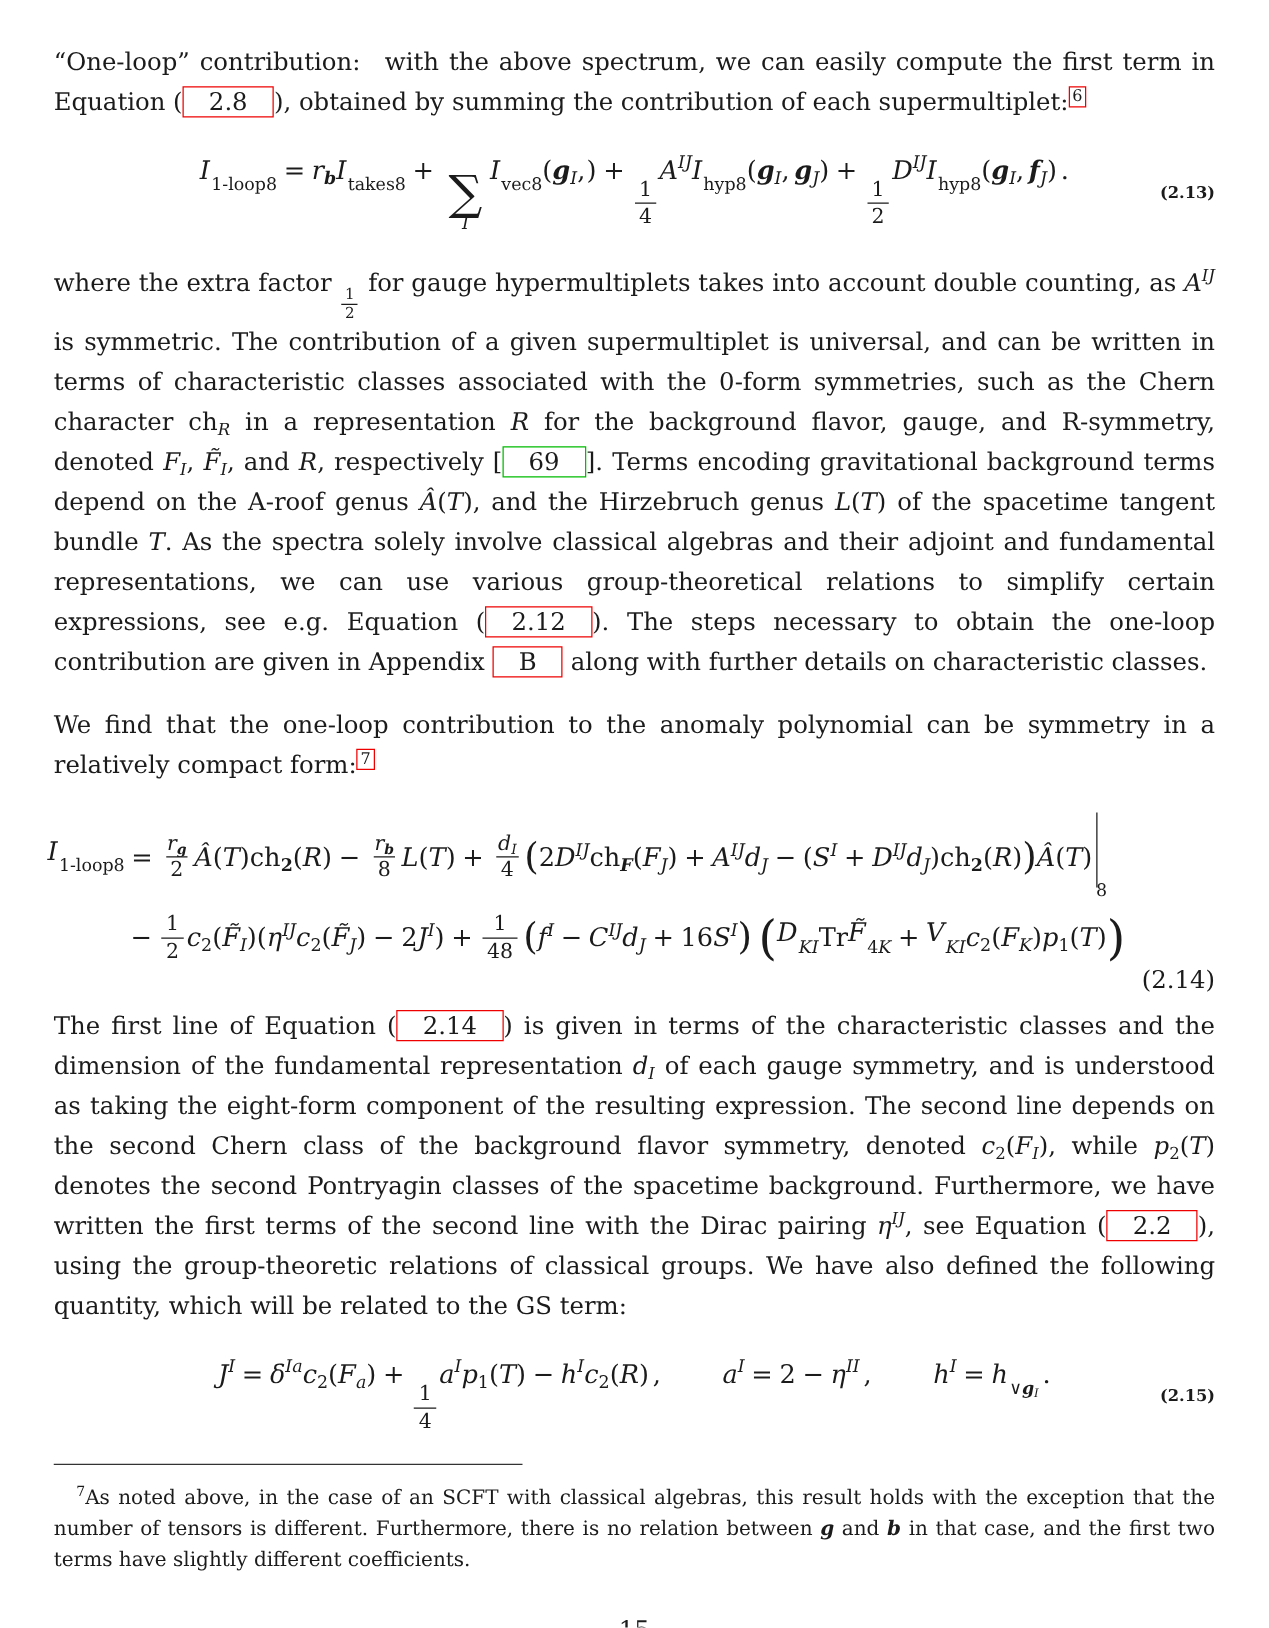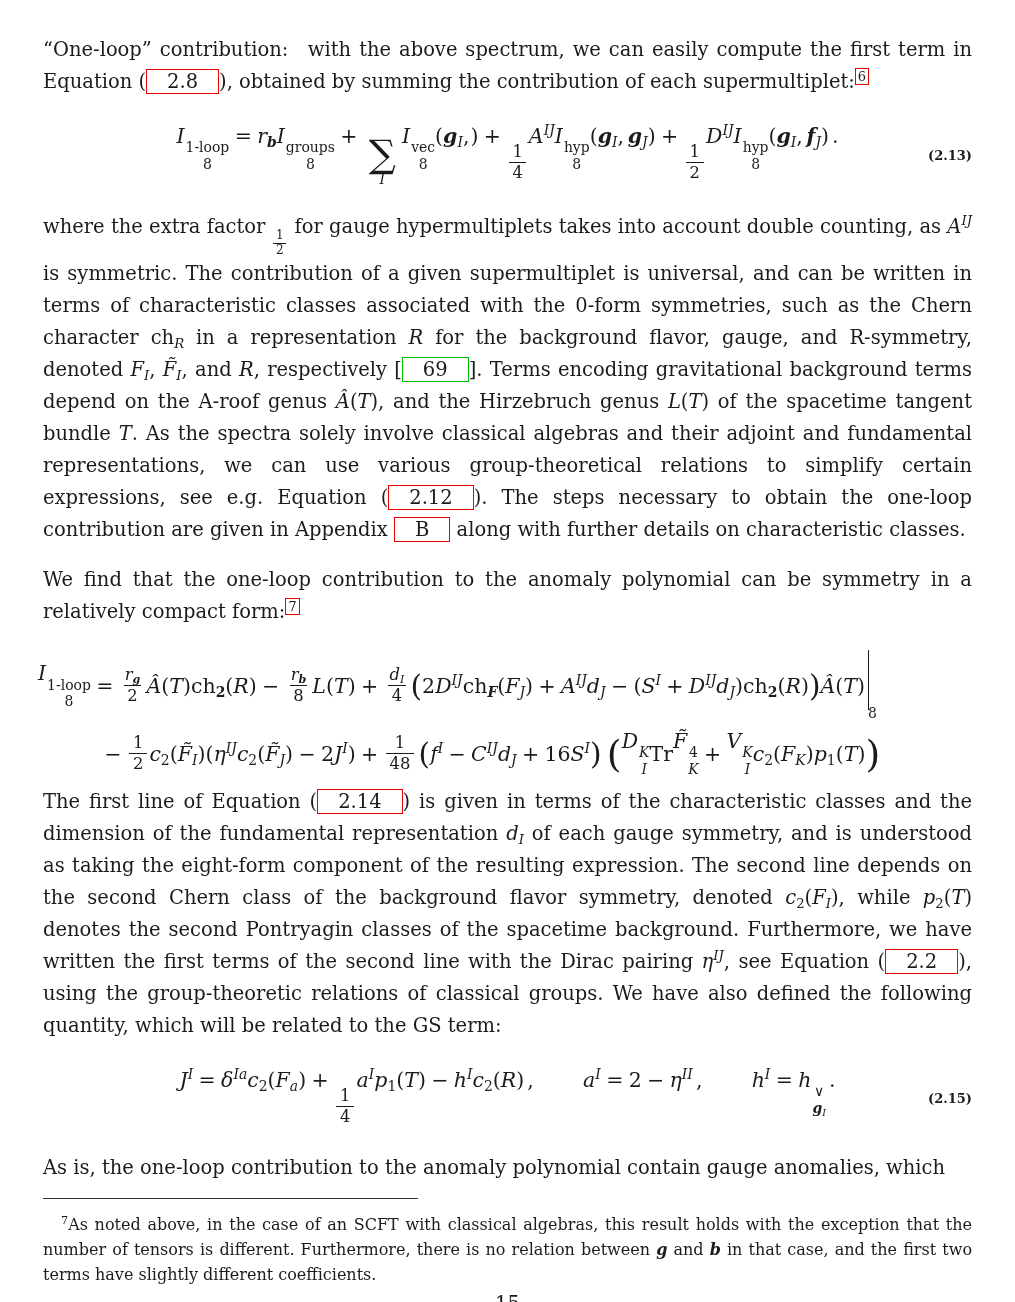--- a/index.html
+++ b/index.html
@@ -15,21 +15,21 @@
   .bf{font-weight:normal;font-style:normal;}
   .bfv{font-weight:bold;font-style:normal;}
   .biv{font-weight:bold;font-style:italic;}
   .frak{font-weight:bold;font-style:italic;}
   .op{margin:0 0.26em;font-style:normal;}
   .spc{display:inline-block;}
   .mtok{display:inline;white-space:nowrap;}
 
   .ssup{font-size:0.68em;vertical-align:0.6em;line-height:0;}
   .ssub{font-size:0.68em;vertical-align:-0.3em;line-height:0;}
-  .susp{display:inline-flex;flex-direction:column;align-items:center;
+  .susp{display:inline-flex;align-items:flex-end;
         font-size:0.68em;line-height:1.2;vertical-align:-0.65em;margin-left:1px;}
   .srow{display:block;}
 
   .frac{display:inline-flex;flex-direction:column;align-items:center;
         font-size:0.8em;line-height:1.25;vertical-align:-0.85em;margin:0 0.15em;}
   .fnum{padding:0 0.22em;display:inline-flex;justify-content:center;}
   .fden{border-top:1.4px solid #1b1b1b;padding:0 0.22em;display:inline-flex;justify-content:center;}
   .sfrac{font-size:0.62em;vertical-align:-0.55em;line-height:1.15;}
 
   .sum{display:inline-flex;flex-direction:column;align-items:center;
@@ -74,21 +74,21 @@
 
 <div class="page">
 
   <div class="para"><span class="bf">“One-loop” contribution:</span><span class="spc" style="width: 1em;"></span><span class="rm">with the above spectrum, we can easily compute the first term in Equation (</span><span class="lnk">2.8</span><span class="rm">), obtained by summing the contribution of each supermultiplet:</span><span class="fnm">6</span></div>
 
   <div class="eq">
     <span><span class="mtok"><span class="it">I</span><span class="susp">
             <span class="srow"><span class="rm">1-loop</span></span>
             <span class="srow"><span class="rm">8</span></span>
           </span></span><span class="op">=</span><span class="mtok"><span class="it">r</span><span class="ssub"><span class="frak">b</span></span></span><span class="mtok"><span class="it">I</span><span class="susp">
-            <span class="srow"><span class="rm">groups</span></span>
+            <span class="srow"><span class="rm">takes</span></span>
             <span class="srow"><span class="rm">8</span></span>
           </span></span><span class="op">+</span><span class="sum">
           <span class="sig">∑</span>
           <span class="und">I</span>
         </span><span class="mtok"><span class="it">I</span><span class="susp">
             <span class="srow"><span class="rm">vec</span></span>
             <span class="srow"><span class="rm">8</span></span>
           </span></span><span class="rm">(</span><span class="mtok"><span class="frak">g</span><span class="ssub"><span class="it">I</span></span></span><span class="rm">,</span><span class="spc" style="width: 0.05em;"></span><span class="rm">)</span><span class="op">+</span><span class="frac">
           <span class="fnum">
             <span class="rm">1</span>
@@ -261,40 +261,40 @@
         <span class="mtok"><span class="it">c</span><span class="ssub"><span class="rm">2</span></span></span>
         <span class="rm">(</span>
         <span class="mtok"><span class="it">F</span><span class="ssub"><span class="it">K</span></span></span>
         <span class="rm">)</span>
         <span class="mtok"><span class="it">p</span><span class="ssub"><span class="rm">1</span></span></span>
         <span class="rm">(</span>
         <span class="it">T</span>
         <span class="rm">)</span>
         <span class="Bigp">)</span>
       </div>
+    <div class="numline">(2.14)</div>
   </div>
 
   <div class="para" style="margin-top:2px"><span class="rm">The first line of Equation (</span><span class="lnk">2.14</span><span class="rm">) is given in terms of the characteristic classes and the dimension of the fundamental representation </span><span class="mtok"><span class="it">d</span><span class="ssub"><span class="it">I</span></span></span><span class="rm"> of each gauge symmetry, and is understood as taking the eight-form component of the resulting expression. The second line depends on the second Chern class of the background flavor symmetry, denoted </span><span class="mtok"><span class="it">c</span><span class="ssub"><span class="rm">2</span></span></span><span class="rm">(</span><span class="mtok"><span class="it">F</span><span class="ssub"><span class="it">I</span></span></span><span class="rm">)</span><span class="rm">, while </span><span class="mtok"><span class="it">p</span><span class="ssub"><span class="rm">2</span></span></span><span class="rm">(</span><span class="it">T</span><span class="rm">)</span><span class="rm"> denotes the second Pontryagin classes of the spacetime background.  Furthermore, we have written the first terms of the second line with the Dirac pairing </span><span class="mtok"><span class="it">η</span><span class="ssup"><span class="it">IJ</span></span></span><span class="rm">, see Equation (</span><span class="lnk">2.2</span><span class="rm">), using the group-theoretic relations of classical groups. We have also defined the following quantity, which will be related to the GS term:</span></div>
 
   <div class="eq">
     <span><span class="mtok"><span class="it">J</span><span class="ssup"><span class="it">I</span></span></span><span class="op">=</span><span class="mtok"><span class="it">δ</span><span class="ssup"><span class="it">Ia</span></span></span><span class="mtok"><span class="it">c</span><span class="ssub"><span class="rm">2</span></span></span><span class="rm">(</span><span class="mtok"><span class="it">F</span><span class="ssub"><span class="it">a</span></span></span><span class="rm">)</span><span class="op">+</span><span class="frac">
           <span class="fnum">
             <span class="rm">1</span>
           </span>
           <span class="fden">
             <span class="rm">4</span>
           </span>
         </span><span class="mtok"><span class="it">a</span><span class="ssup"><span class="it">I</span></span></span><span class="mtok"><span class="it">p</span><span class="ssub"><span class="rm">1</span></span></span><span class="rm">(</span><span class="it">T</span><span class="rm">)</span><span class="op">−</span><span class="mtok"><span class="it">h</span><span class="ssup"><span class="it">I</span></span></span><span class="mtok"><span class="it">c</span><span class="ssub"><span class="rm">2</span></span></span><span class="rm">(</span><span class="it">R</span><span class="rm">)</span><span class="spc" style="width: 0.15em;"></span><span class="rm">,</span><span class="spc" style="width: 2.4em;"></span><span class="mtok"><span class="it">a</span><span class="ssup"><span class="it">I</span></span></span><span class="op">=</span><span class="rm">2</span><span class="op">−</span><span class="mtok"><span class="it">η</span><span class="ssup"><span class="it">II</span></span></span><span class="spc" style="width: 0.15em;"></span><span class="rm">,</span><span class="spc" style="width: 2.4em;"></span><span class="mtok"><span class="it">h</span><span class="ssup"><span class="it">I</span></span></span><span class="op">=</span><span class="mtok"><span class="it">h</span><span class="susp">
             <span class="srow"><span class="rm">∨</span></span>
             <span class="srow"><span class="mtok"><span class="frak">g</span><span class="ssub"><span class="it">I</span></span></span></span>
           </span></span><span class="spc" style="width: 0.15em;"></span><span class="rm">.</span></span>
     <span class="eqnum">(2.15)</span>
   </div>
 
-  <div class="para"><span class="rm">As is, the one-loop contribution to the anomaly polynomial contain gauge anomalies, which</span></div>
 
   <div class="fnblock">
     <div class="fnrule"></div>
     <div class="fnitem"><span class="fnsup">7</span><span><span class="rm">As noted above, in the case of an SCFT with classical algebras, this result holds with the exception that the number of tensors is different.  Furthermore, there is no relation between </span><span class="frak">g</span><span class="rm"> and </span><span class="frak">b</span><span class="rm"> in that case, and the first two terms have slightly different coefficients.</span></span></div>
   </div>
 
 </div>
 
 <div class="pagenum">15</div>
 

